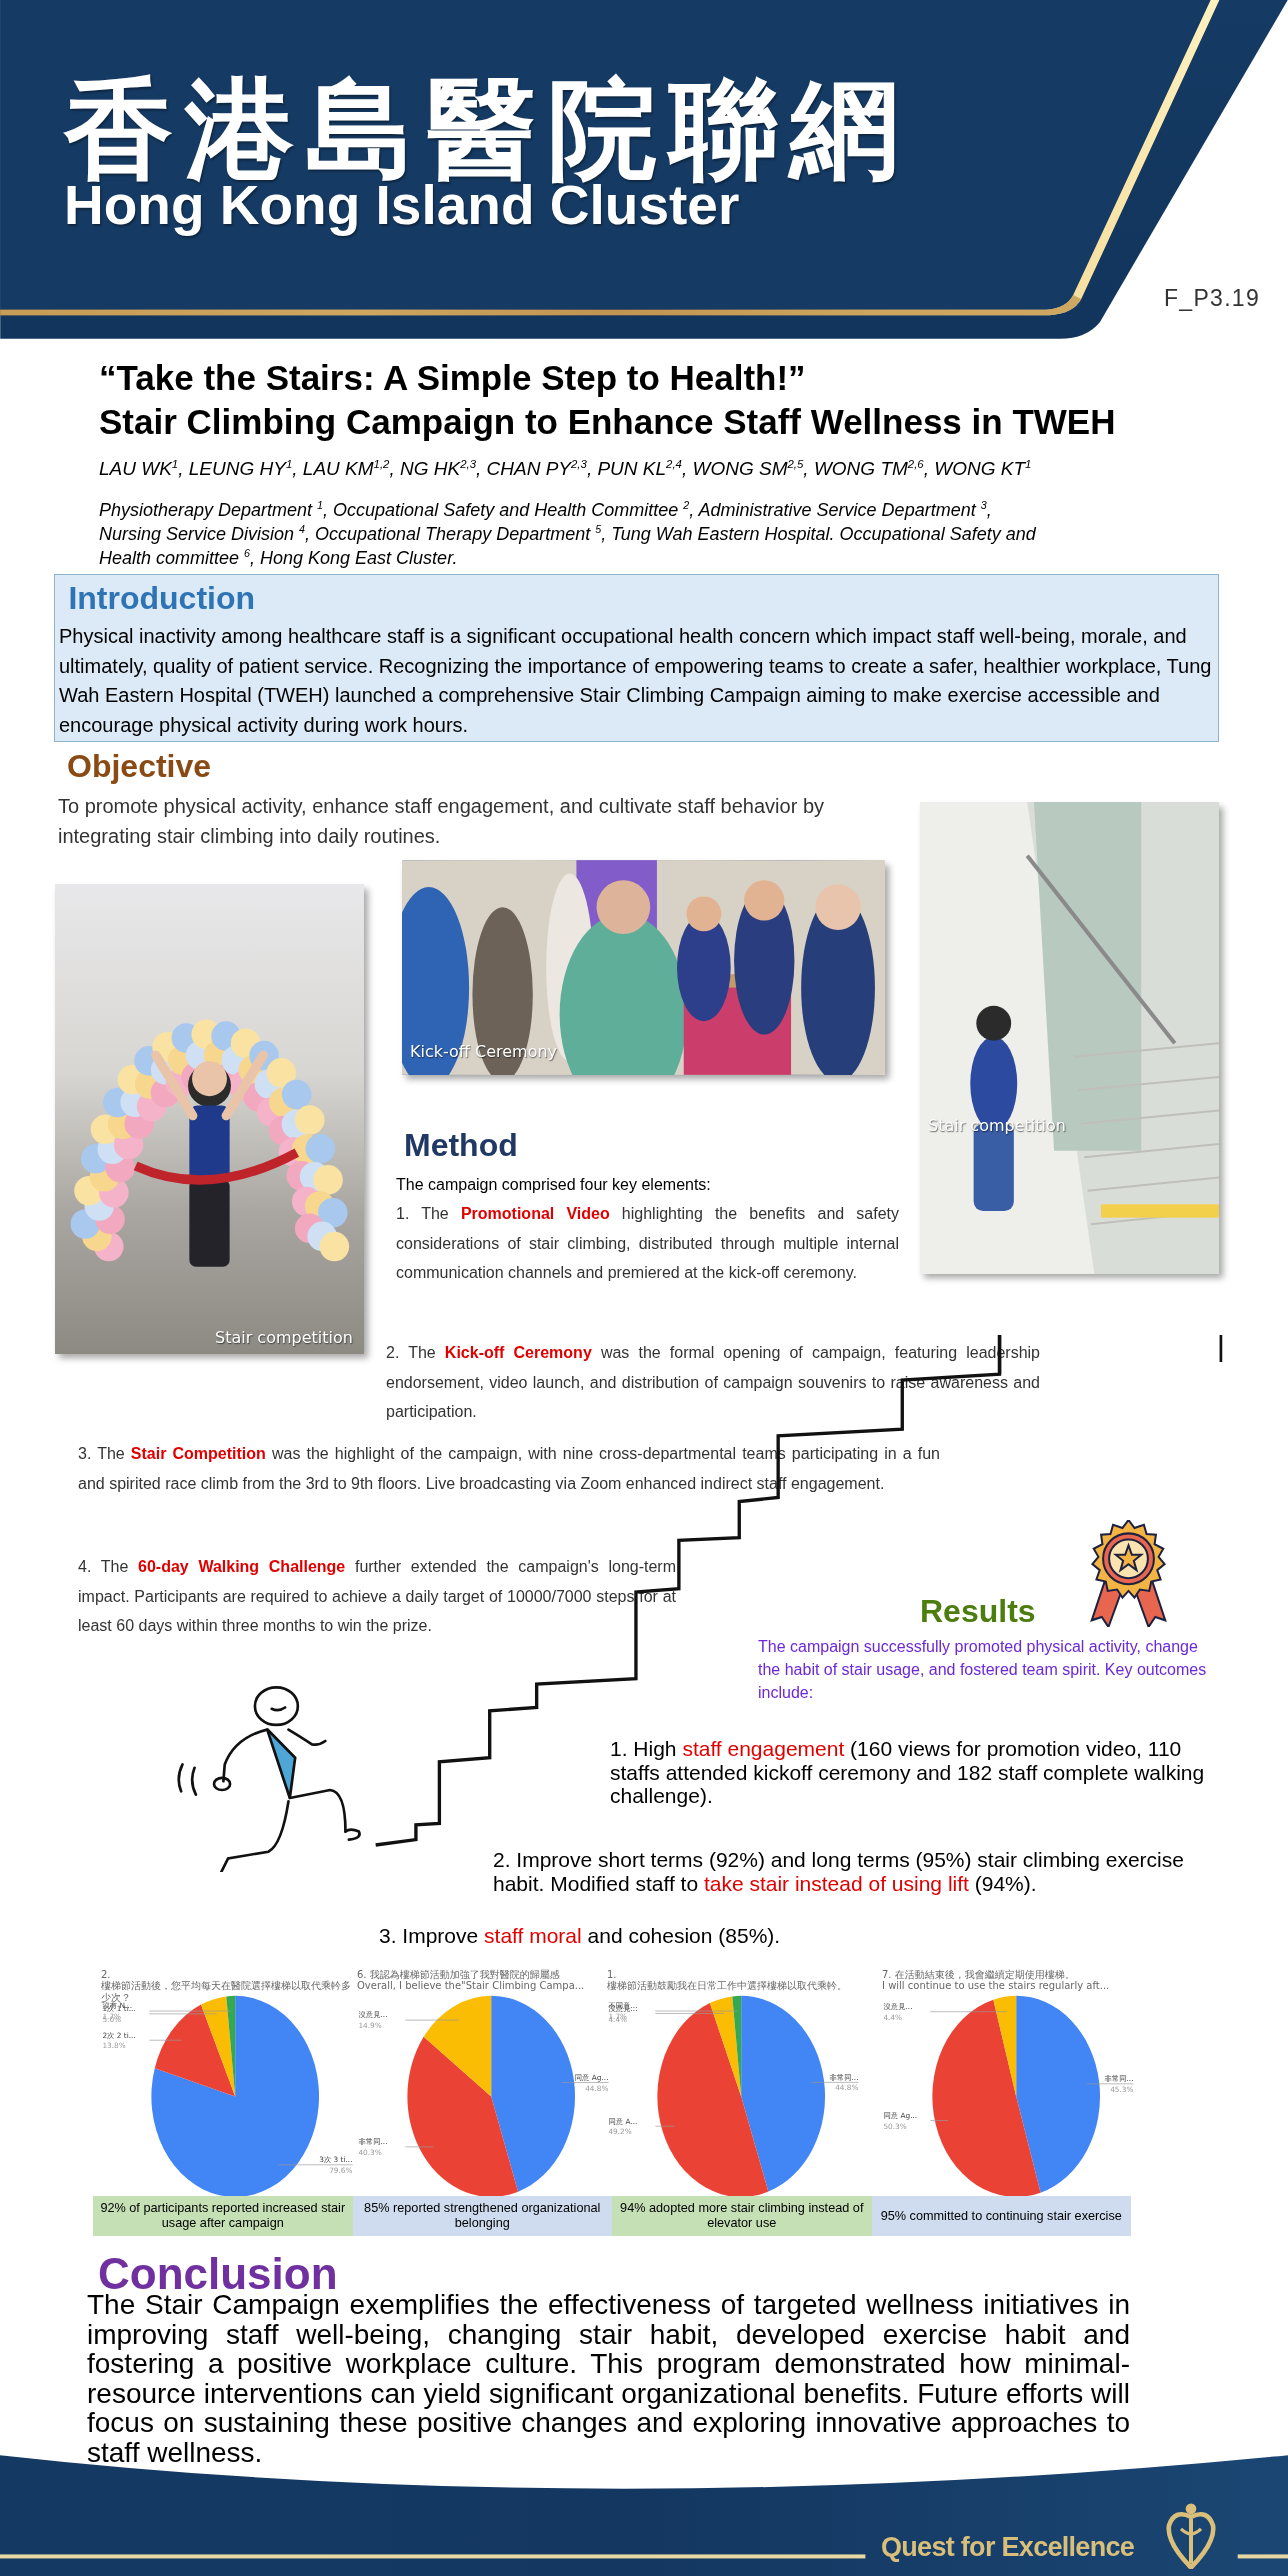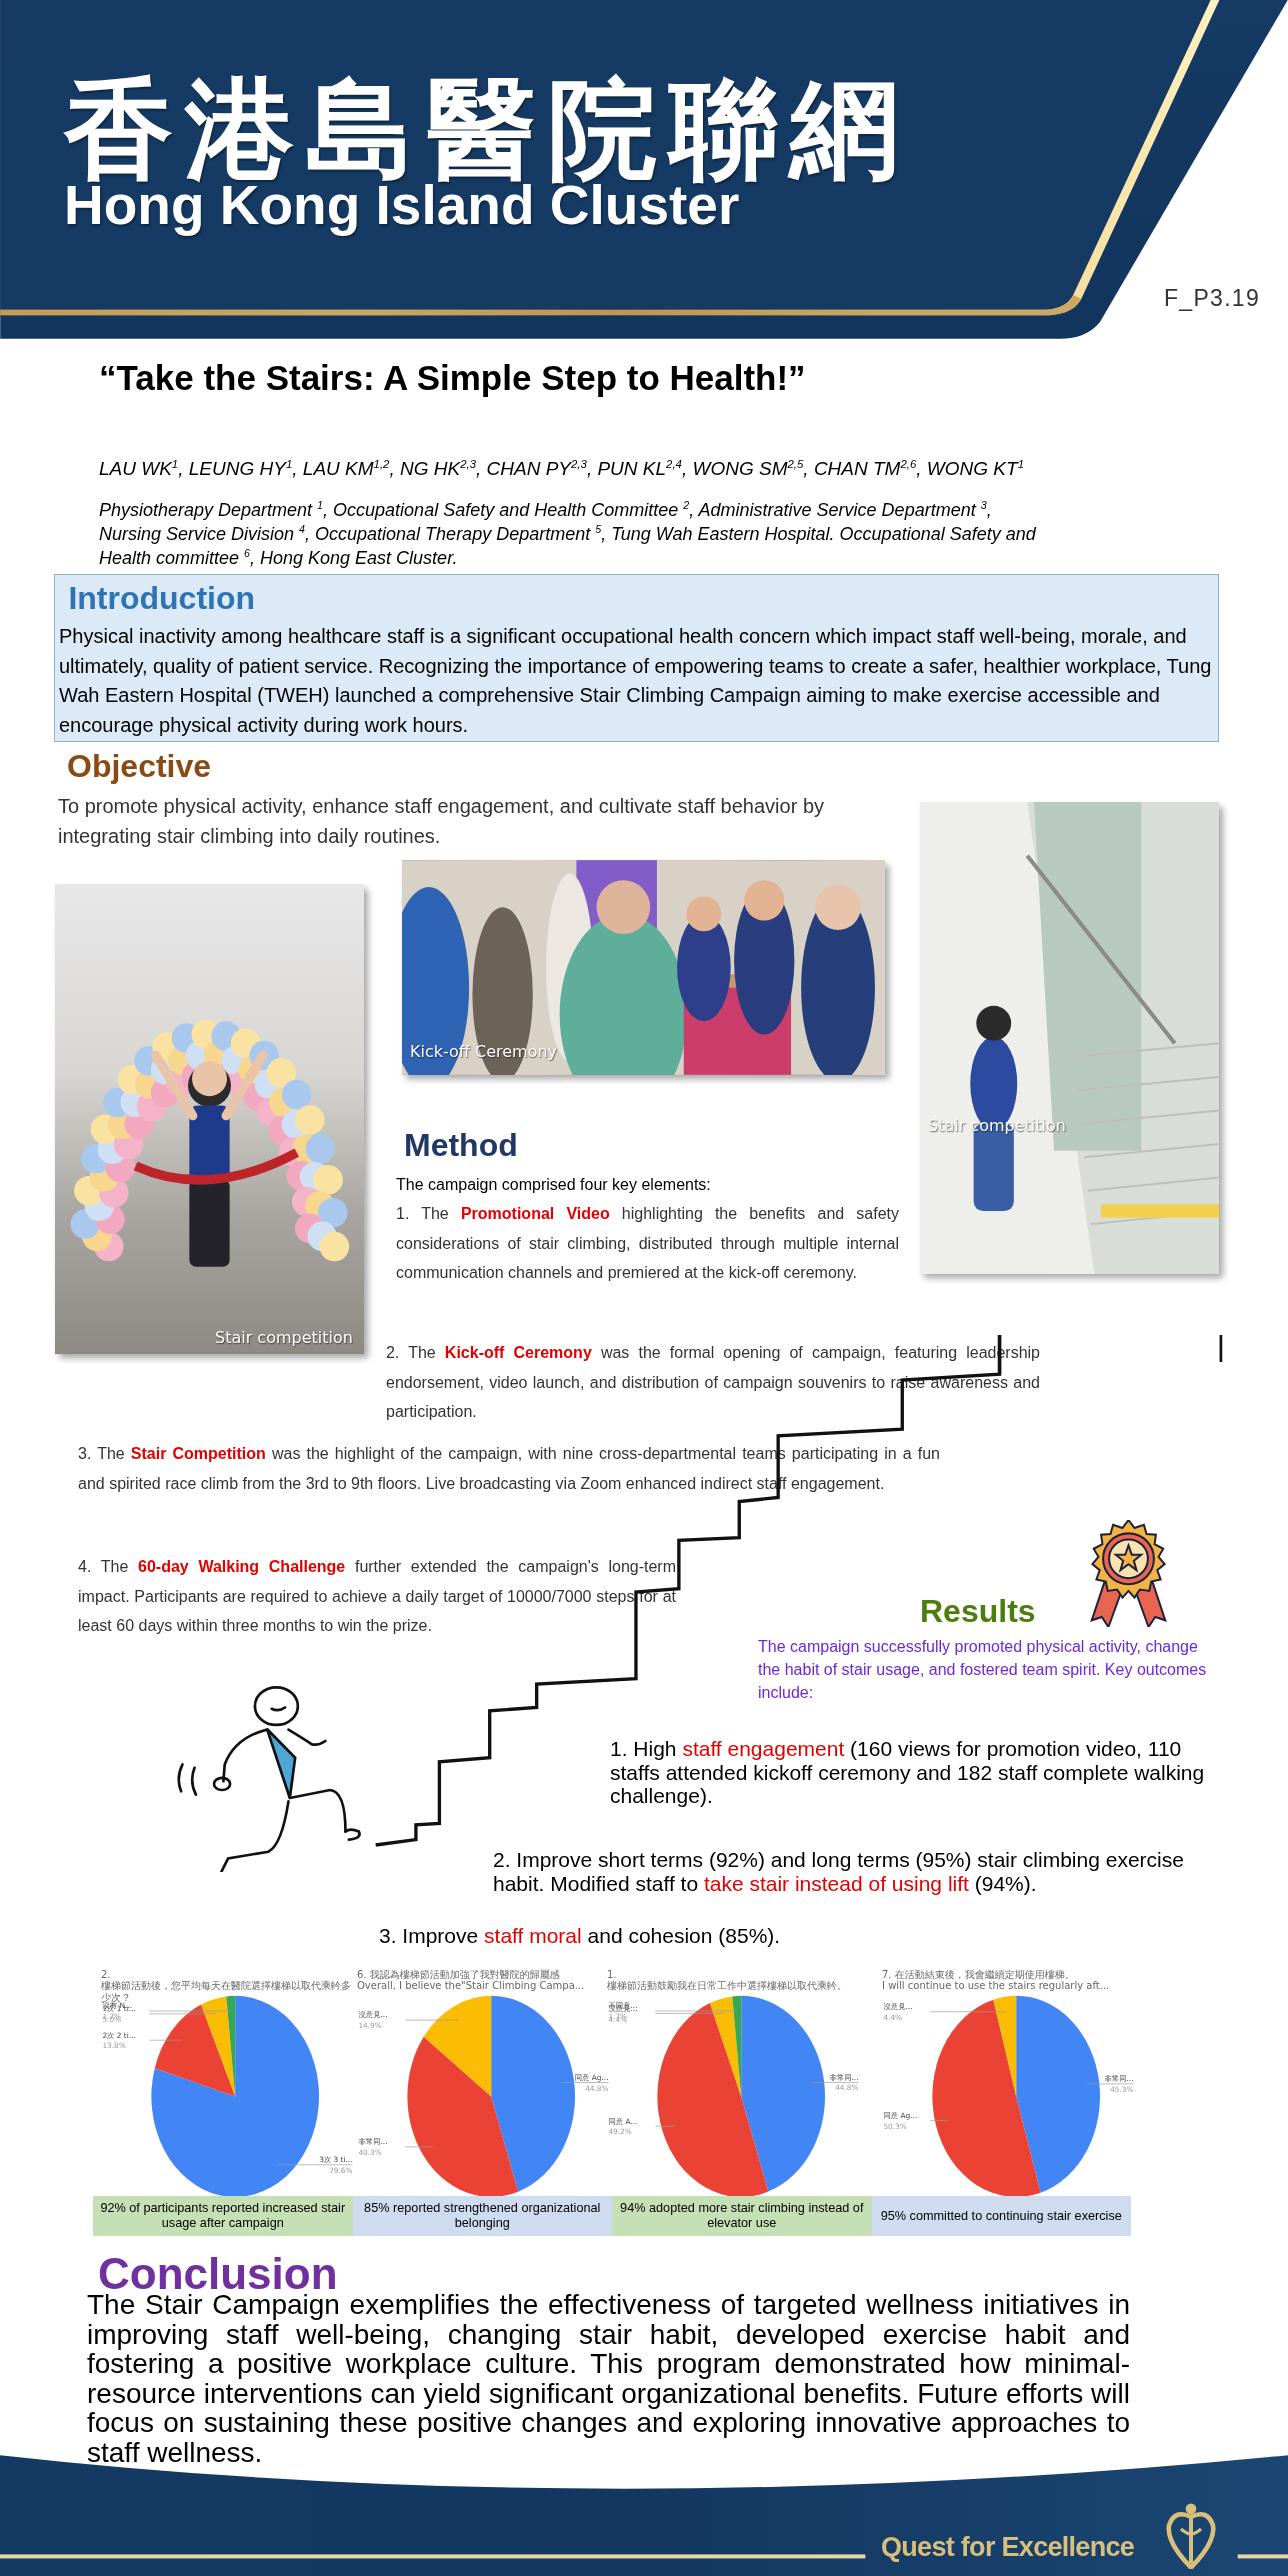--- a/index.html
+++ b/index.html
@@ -85,22 +85,23 @@
     <path d="M1805 0 L1600 440 Q1590 460 1560 462 L0 462 L0 470 L1565 470 Q1600 468 1612 446 L1818 0 Z" fill="url(#gold)"></path>
     <path d="M0 462 H1560 Q1590 460 1600 440 L1612 446 Q1600 468 1565 470 H0 Z" fill="#caa15a" opacity="0.9"></path>
   </svg>
   <div class="abs hk-zh">香港島醫院聯網</div>
   <div class="abs hk-en">Hong Kong Island Cluster</div>
 </div>
 <div class="abs code">F_P3.19</div>
 
 <div class="abs title">
   <div>“Take the Stairs: A Simple Step to Health!”</div>
-</div>
-<div class="abs authors" id="authors"><span>LAU WK</span><sup>1</sup>, <span>LEUNG HY</span><sup>1</sup>, <span>LAU KM</span><sup>1,2</sup>, <span>NG HK</span><sup>2,3</sup>, <span>CHAN PY</span><sup>2,3</sup>, <span>PUN KL</span><sup>2,4</sup>, <span>WONG SM</span><sup>2,5</sup>, <span>CHAN TM</span><sup>2,6</sup>, <span>WONG KT</span><sup>1</sup></div>
+  <div>Stair Climbing Campaign to Enhance Staff Wellness in TWEH</div>
+</div>
+<div class="abs authors" id="authors"><span>LAU WK</span><sup>1</sup>, <span>LEUNG HY</span><sup>1</sup>, <span>LAU KM</span><sup>1,2</sup>, <span>NG HK</span><sup>2,3</sup>, <span>CHAN PY</span><sup>2,3</sup>, <span>PUN KL</span><sup>2,4</sup>, <span>WONG SM</span><sup>2,5</sup>, <span>WONG TM</span><sup>2,6</sup>, <span>WONG KT</span><sup>1</sup></div>
 <div class="abs affil" id="affil"><span>Physiotherapy Department </span><sup>1</sup><span>, </span><span>Occupational Safety and Health Committee </span><sup>2</sup><span>, </span><span>Administrative Service Department </span><sup>3</sup><span>, </span><span>Nursing Service Division </span><sup>4</sup><span>, </span><span>Occupational Therapy Department </span><sup>5</sup><span>, Tung Wah Eastern Hospital. </span><span>Occupational Safety and Health committee </span><sup>6</sup><span>, Hong Kong East Cluster.</span></div>
 
 <div id="intro" class="abs">
   <div class="h-intro">Introduction</div>
   <div class="intro-text">Physical inactivity among healthcare staff is a significant occupational health concern which impact staff well-being, morale, and ultimately, quality of patient service. Recognizing the importance of empowering teams to create a safer, healthier workplace, Tung Wah Eastern Hospital (TWEH) launched a comprehensive Stair Climbing Campaign aiming to make exercise accessible and encourage physical activity during work hours.</div>
 </div>
 
 <div class="abs h-obj">Objective</div>
 <div class="abs obj-text">To promote physical activity, enhance staff engagement, and cultivate staff behavior by integrating stair climbing into daily routines.</div>
 

